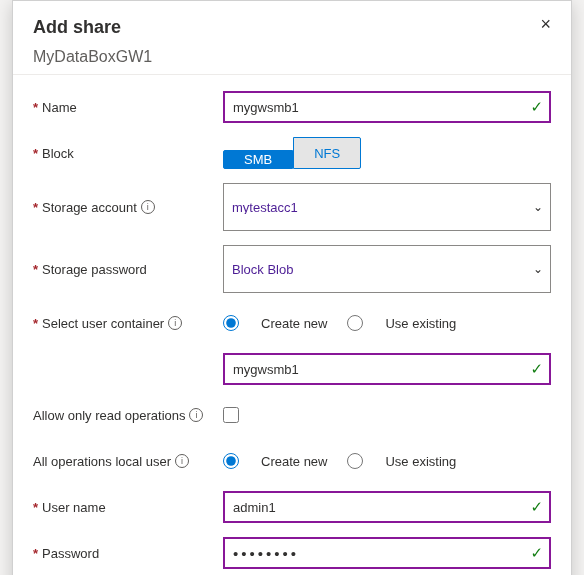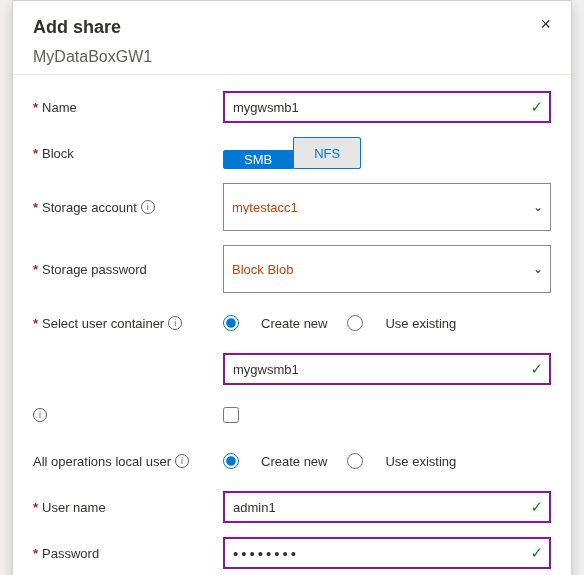--- a/index.html
+++ b/index.html
@@ -130,21 +130,21 @@
     }
     .toggle-btn:last-child {
       border-radius: 0 2px 2px 0;
     }
     .select-input {
       width: 100%;
       height: 48px;
       border: 1px solid #8a8886;
       padding: 16px 8px;
       font-size: 13px;
-      color: #c2410c;
+      color: #4c1d95;
       background: #fff;
       appearance: none;
       cursor: pointer;
     }
     .select-wrapper {
       position: relative;
     }
     .select-arrow {
       position: absolute;
       right: 8px;
@@ -286,20 +286,21 @@
       <div class="form-control">
         <div class="input-wrapper">
           <input class="text-input validated" type="text" value="mygwsmb1" style="">
           <span class="input-checkmark">✓</span>
         </div>
       </div>
     </div>
 
     <div class="form-row">
       <div class="form-label">
+        <span>Allow only read operations</span>
         <span class="info-icon">i</span>
       </div>
       <div class="form-control">
         <div class="checkbox-wrapper">
           <input type="checkbox" style="">
         </div>
       </div>
     </div>
 
     <div class="form-row">

